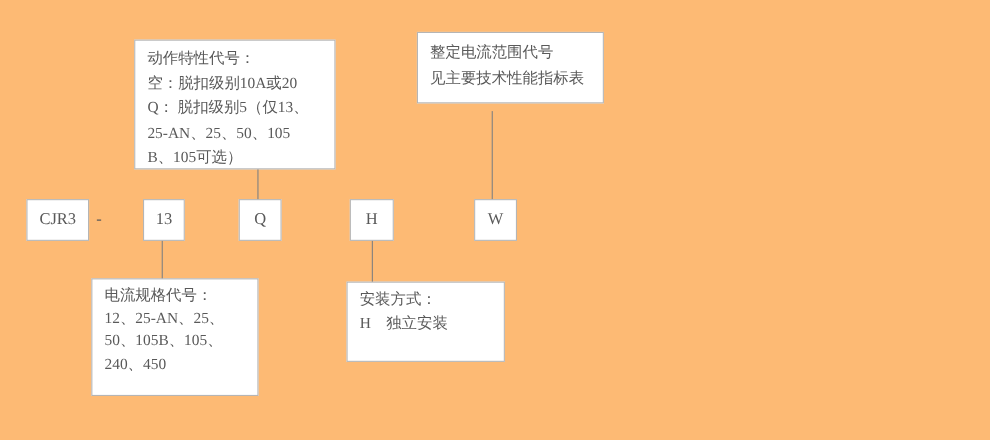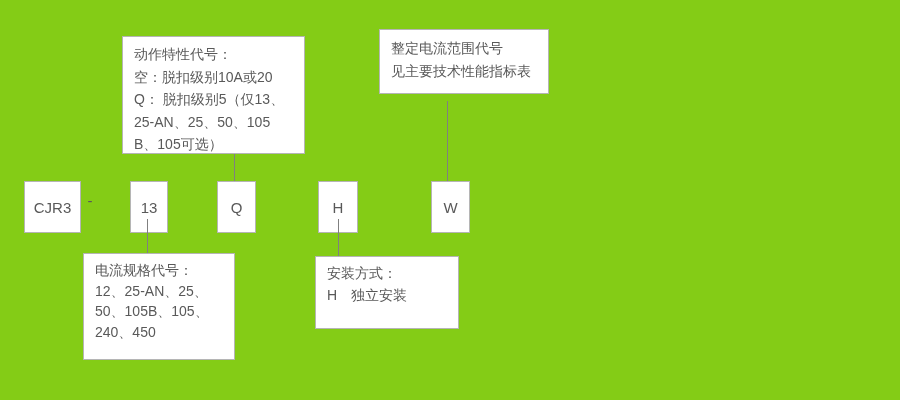--- a/index.html
+++ b/index.html
@@ -4,22 +4,22 @@
 <style>
   html, body {
     margin: 0;
     padding: 0;
     background: #ffffff;
   }
   #stage {
     position: relative;
     width: 900px;
     height: 400px;
-    background: #84cc16;
-    font-family: Liberation Sans, sans-serif;
+    background: #fdba74;
+    font-family: Liberation Serif, serif;
     overflow: hidden;
   }
   .callout {
     position: absolute;
     box-sizing: border-box;
     border: 1px solid #b5b5b5;
     background: #ffffff;
     color: #595959;
     font-size: 14px;
     padding: 6px 8px 4px 11px;
@@ -36,21 +36,21 @@
     position: absolute;
     box-sizing: border-box;
     border: 1px solid #b5b5b5;
     background: #ffffff;
     color: #595959;
     font-size: 15px;
     display: flex;
     align-items: center;
     justify-content: center;
     top: 181px;
-    height: 52px;
+    height: 38px;
   }
   .code-prefix { left: 24px;  width: 57px; }
   .code-13     { left: 130px; width: 38px; }
   .code-q      { left: 217px; width: 39px; }
   .code-h      { left: 318px; width: 40px; }
   .code-w      { left: 431px; width: 39px; }
   .separator {
     position: absolute;
     left: 82px;
     top: 181px;

